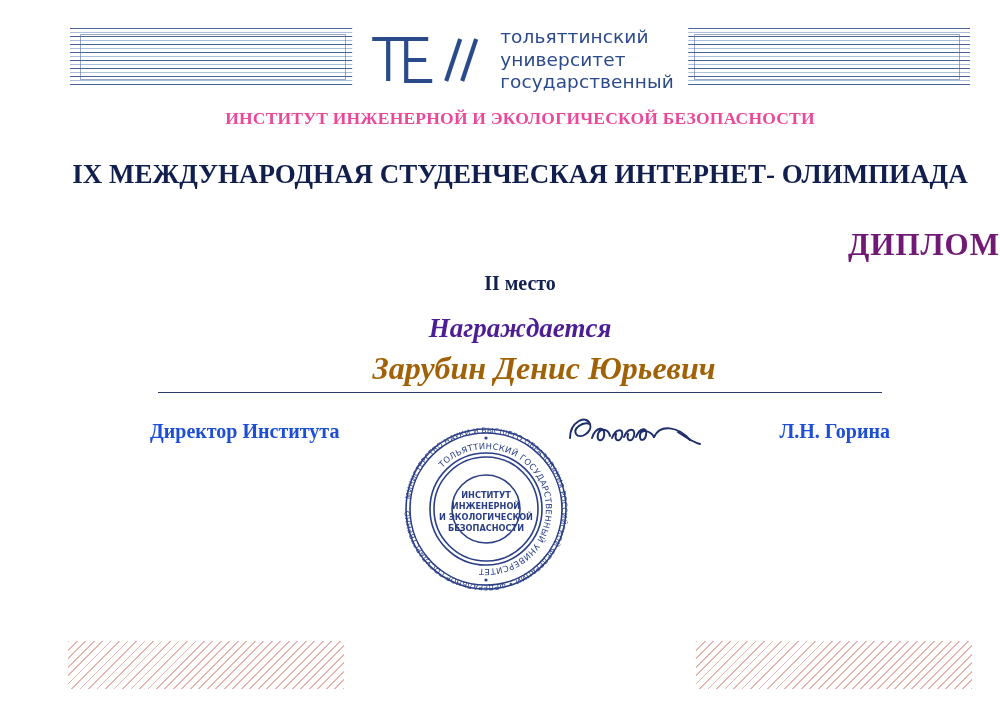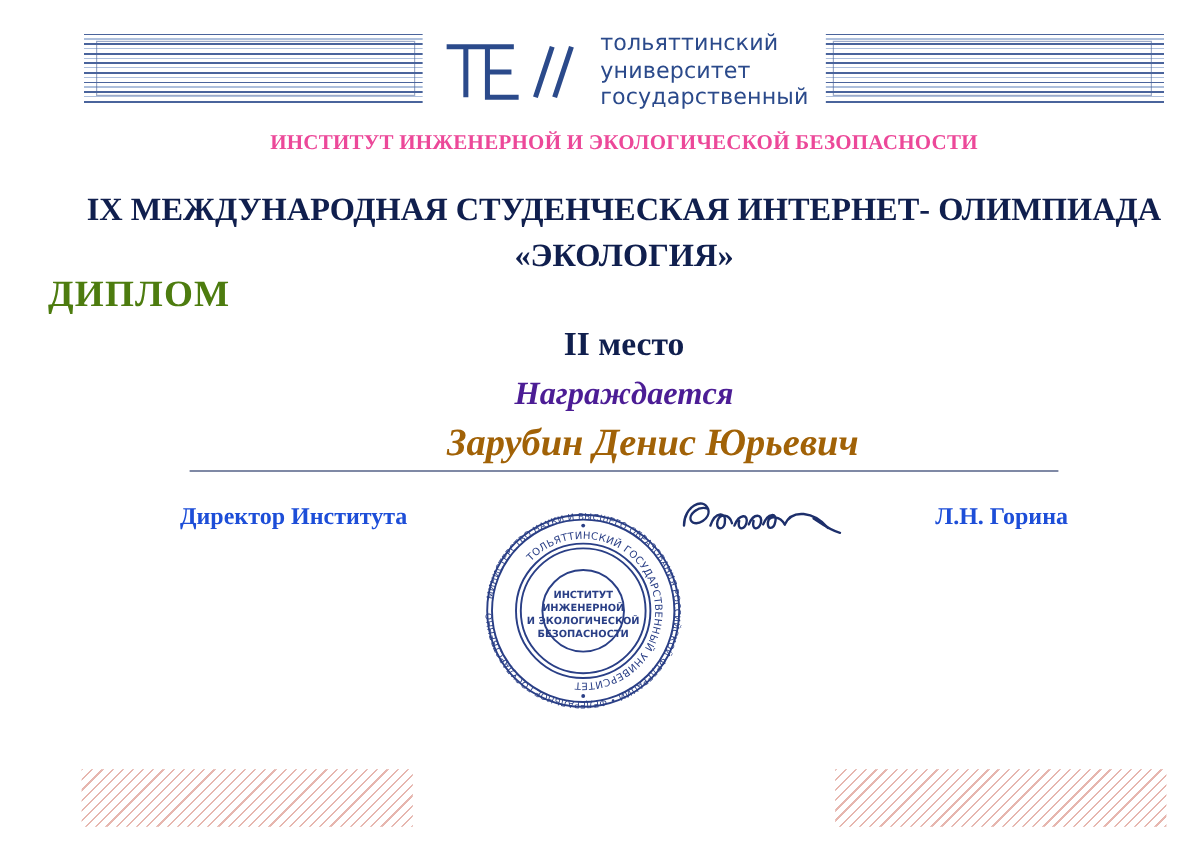--- a/index.html
+++ b/index.html
@@ -106,34 +106,34 @@
     font-weight: bold;
     font-size: 27px;
     line-height: 1.45;
     color: #101f4e;
   }
 
   .diploma {
     position: absolute;
     top: 227px;
     width: 100%;
-    text-align: left;
+    text-align: right;
     font-weight: bold;
     font-size: 31px;
     letter-spacing: 1px;
-    color: #4d7c0f;
+    color: #701a75;
   }
 
   .place {
     position: absolute;
     top: 272px;
     width: 100%;
     text-align: center;
     font-weight: bold;
-    font-size: 28px;
+    font-size: 20px;
     color: #101f4e;
   }
 
   .awarded {
     position: absolute;
     top: 313px;
     width: 100%;
     text-align: center;
     font-weight: bold;
     font-style: italic;
@@ -232,21 +232,20 @@
       <div>тольяттинский</div>
       <div>университет</div>
       <div>государственный</div>
     </div>
   </div>
 
   <div class="institute">ИНСТИТУТ ИНЖЕНЕРНОЙ И ЭКОЛОГИЧЕСКОЙ БЕЗОПАСНОСТИ</div>
 
   <div class="olymp">
     <div>IX МЕЖДУНАРОДНАЯ СТУДЕНЧЕСКАЯ ИНТЕРНЕТ- ОЛИМПИАДА</div>
-    <div>«ЭКОЛОГИЯ»</div>
   </div>
 
   <div class="diploma">ДИПЛОМ</div>
   <div class="place">II место</div>
   <div class="awarded">Награждается</div>
   <div class="recipient">Зарубин Денис Юрьевич</div>
 
   <div class="rule"></div>
 
   <div class="sign-row">

